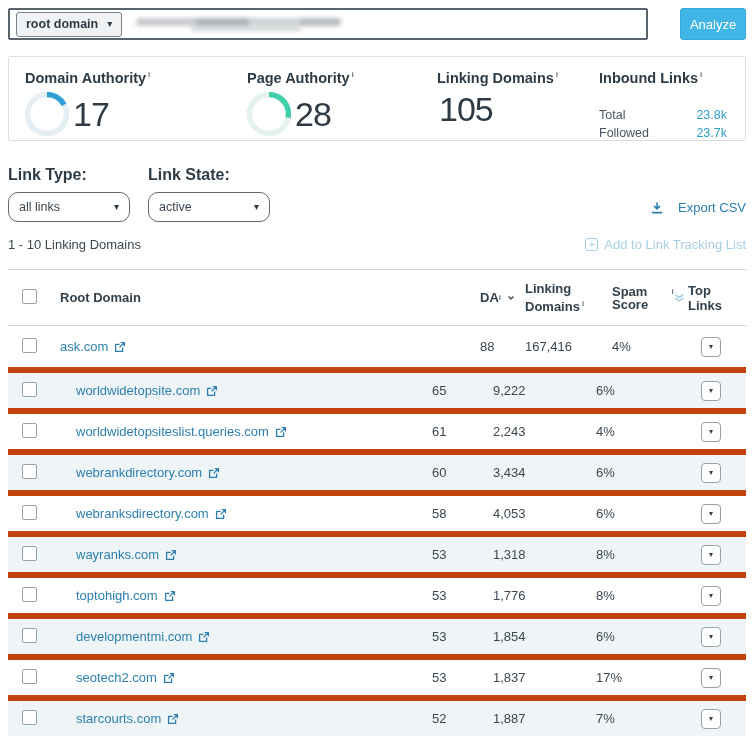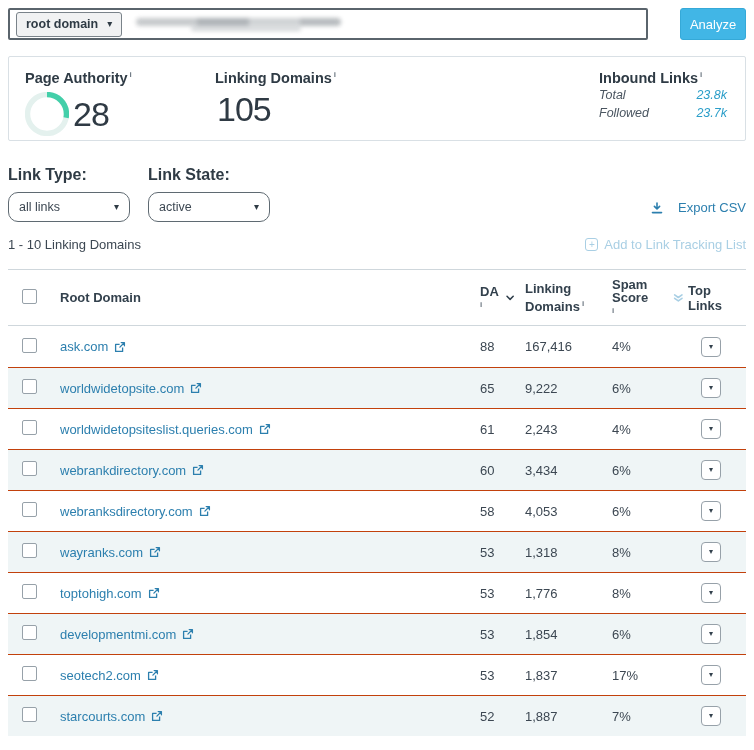--- a/index.html
+++ b/index.html
@@ -39,21 +39,21 @@
     padding:13px 16px 16px 16px; display:flex; height:85px;
   }
   .m-title { font-size:14.5px; font-weight:700; color:#2f3b45; white-space:nowrap; }
   sup.info { font-size:8px; color:#6b7680; font-weight:700; margin-left:2px; }
   .m-sec1 { width:222px; } .m-sec2 { width:190px; } .m-sec3 { width:196px; flex:1; }
   .m-sec4 { width:130px; }
   .donut-row { display:flex; align-items:center; margin-top:6px; }
   .donut { width:44px; height:44px; }
   .big-num { font-size:34px; color:#2f3a44; margin-left:4px; letter-spacing:-1px; }
   .big-num.solo { margin-left:2px; margin-top:4px; display:inline-block; }
-  .il-rows { margin-top:0; width:128px; font-size:12.5px;font-style:italic; }
+  .il-rows { margin-top:20px; width:128px; font-size:12.5px; }
   .il-row { display:flex; justify-content:space-between; line-height:18px; }
   .il-label { color:#4a5560; }
   .il-value { color:#2b9ec9; }
 
   
   .filters { margin-top:25px; display:flex; align-items:flex-end; }
   .fgroup { margin-right:18px; }
   .flabel { font-size:16px; font-weight:700; color:#2f3b45; margin-bottom:8px; }
   .fselect {
     width:122px; height:30px; border:1px solid #5f6a72; border-radius:10px; background:#fff;
@@ -75,30 +75,30 @@
   .ltable { margin-top:17px; }
   .thead, .trow {
     display:grid; grid-template-columns:44px 1fr 46px 88px 82px 62px; align-items:center;
   }
   .thead {
     height:57px; border-top:1px solid #cfd7dc; border-bottom:1px solid #cfd7dc;
     font-size:13px; font-weight:700; color:#33414d;
   }
   .trow { height:41px; font-size:13px; color:#3c4752; }
   .trow:nth-child(even) { background:#eff5f6; }
-  .trow + .trow { border-top:1px solid #c2410c; }
+  .trow + .trow { border-top:6px solid #c2410c;gap:16px; }
   .c-check { padding-left:14px; }
   .checkbox { width:15px; height:15px; border:1px solid #97a1a9; border-radius:2px; background:#fff;
     display:inline-block; cursor:pointer; }
   .c-domain { padding-left:8px; display:flex; align-items:center; gap:6px; }
   .domain-link { color:#2c7fae; text-decoration:none; cursor:pointer; }
   .c-da { padding-left:12px; } .c-ld { padding-left:11px; } .c-spam { padding-left:10px; }
   .c-top { padding-left:4px; }
   .da-head { display:flex; align-items:center; gap:7px; }
-  .stack { display:flex; flex-direction:column; line-height:13px; }
+  .stack { display:flex; flex-direction:row; line-height:13px; }
   .stack .sub-i { font-size:8px; color:#6b7680; }
   .ld-head { width:64px; line-height:15px; }
   .spam-head { display:flex; align-items:center; }
   .toplinks-btn {
     width:20px; height:20px; margin-left:13px; background:#fff; border:1px solid #97a1a9;
     border-radius:4px; cursor:pointer; display:flex; align-items:center; justify-content:center;
     font-family:inherit;
   }
   .mini-caret { font-size:8px; color:#33414d; line-height:1; }
   svg.icon { display:block; }
@@ -116,20 +116,32 @@
       </div>
       <div class="redact">
         <div class="bar1"></div>
           <div class="bar2"></div>
       </div>
     </div>
     <button class="analyze-btn">Analyze</button>
   </div>
 
   <div class="metrics-card">
+    <div class="m-sec1">
+      <div class="m-title">
+        <span>Domain Authority</span><sup class="info">i</sup>
+      </div>
+      <div class="donut-row">
+        <svg class="donut" viewBox="0 0 36 36">
+          <circle cx="18" cy="18" r="15.9155" fill="none" stroke="#e4eef3" stroke-width="4.4"></circle>
+          <circle cx="18" cy="18" r="15.9155" fill="none" stroke="#2e9fd4" stroke-width="4.4" transform="rotate(-90 18 18)" stroke-dasharray="17 83"></circle>
+        </svg>
+        <span class="big-num">17</span>
+      </div>
+    </div>
     <div class="m-sec2">
       <div class="m-title">
         <span>Page Authority</span><sup class="info">i</sup>
       </div>
       <div class="donut-row">
         <svg class="donut" viewBox="0 0 36 36">
           <circle cx="18" cy="18" r="15.9155" fill="none" stroke="#e4f1ee" stroke-width="4.4"></circle>
           <circle cx="18" cy="18" r="15.9155" fill="none" stroke="#43cfa9" stroke-width="4.4" transform="rotate(-90 18 18)" stroke-dasharray="28 72"></circle>
         </svg>
         <span class="big-num">28</span>

